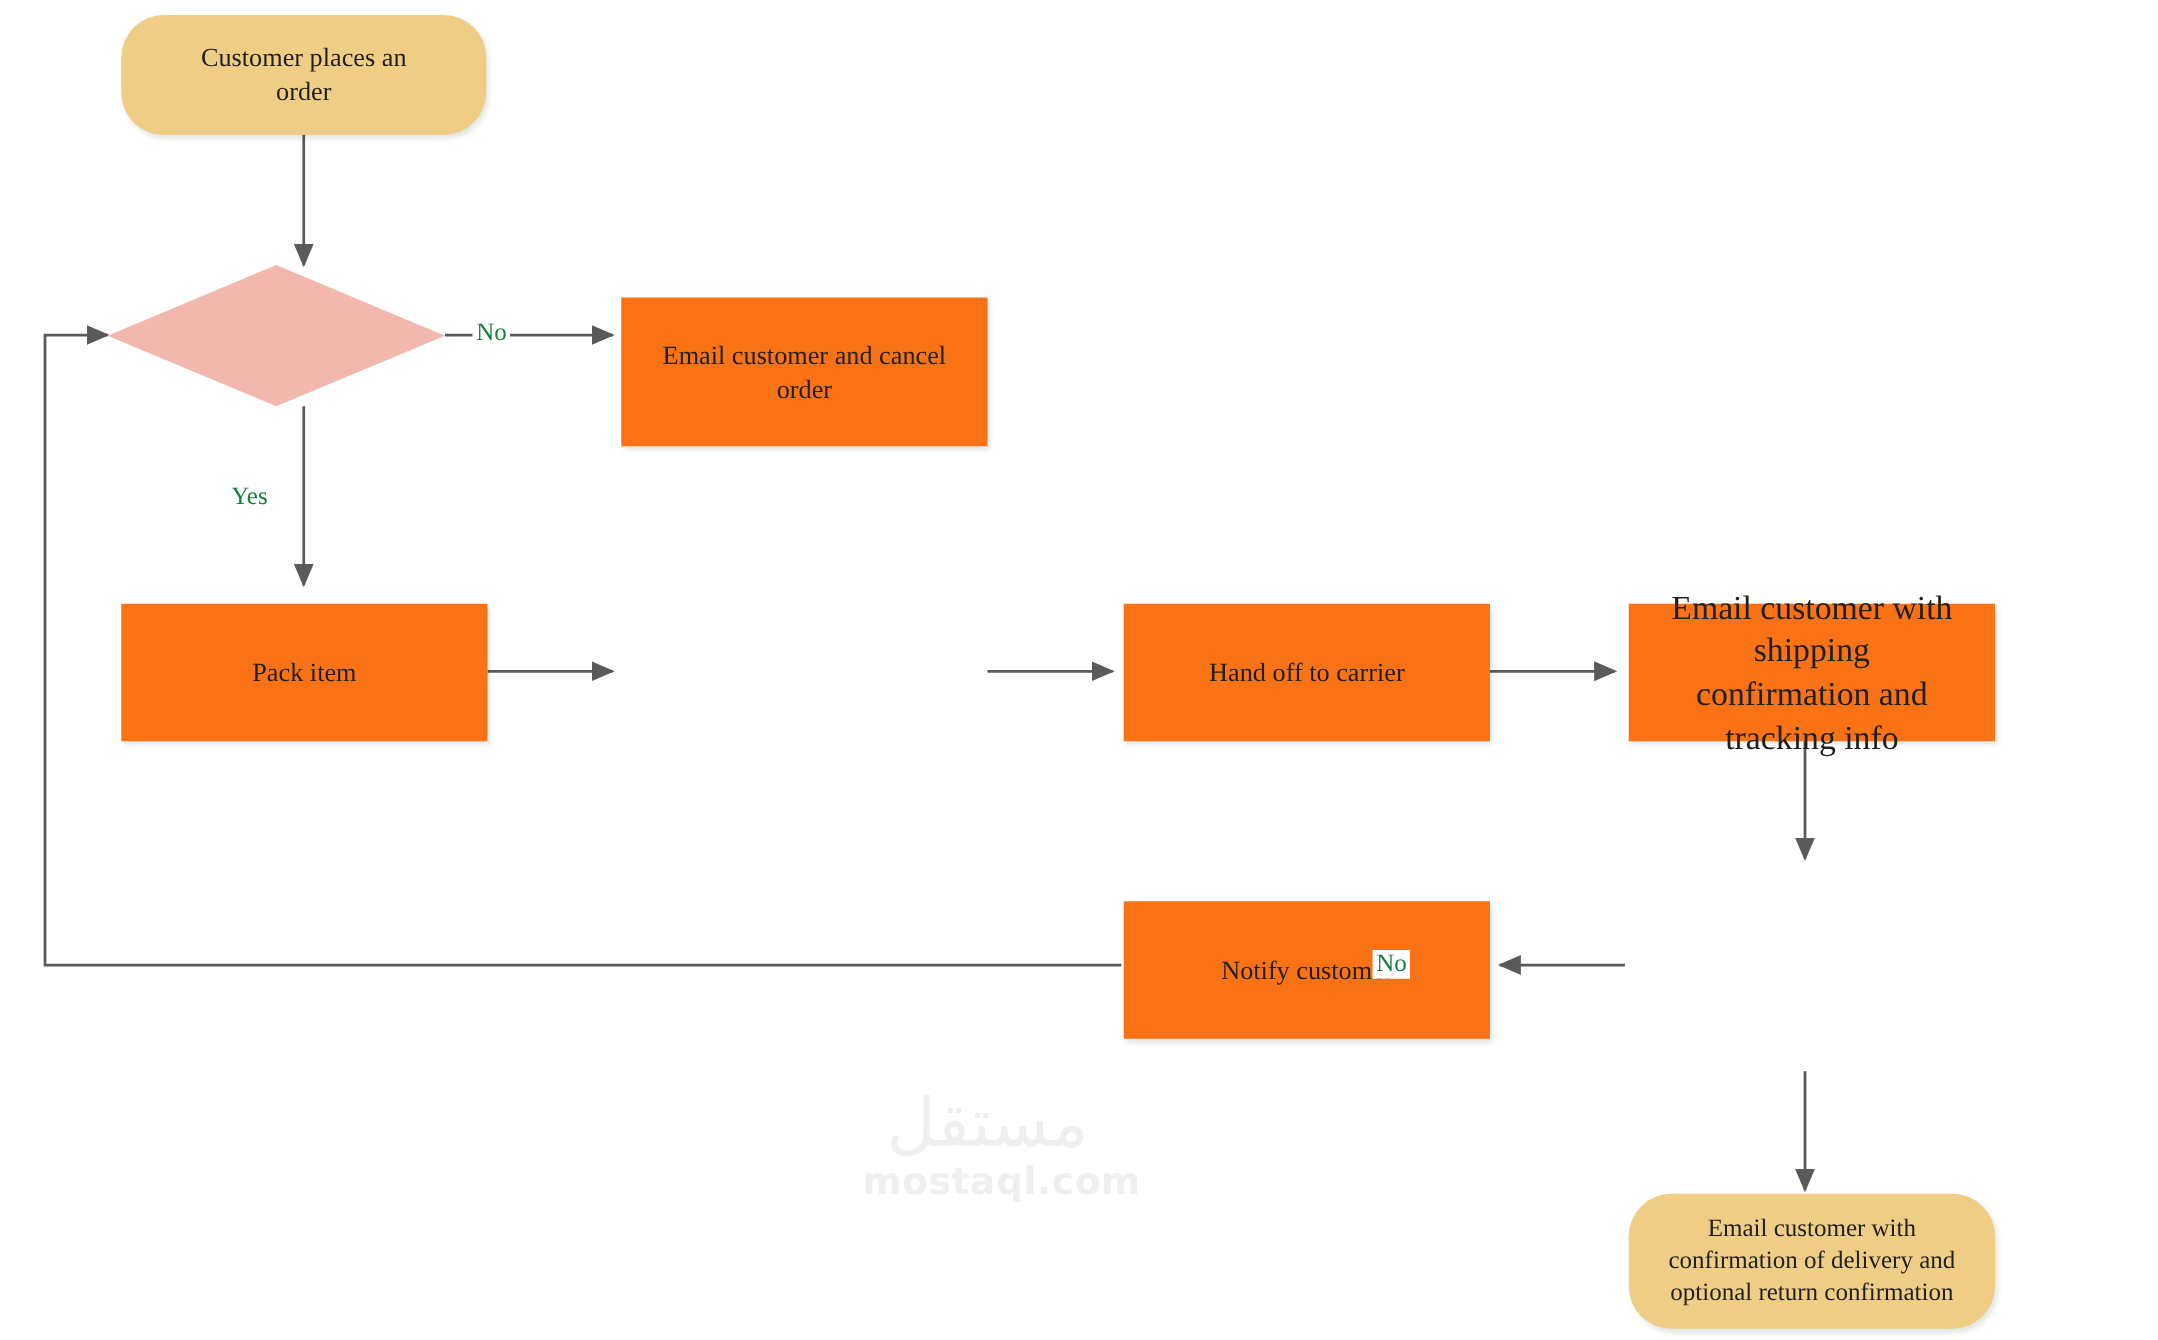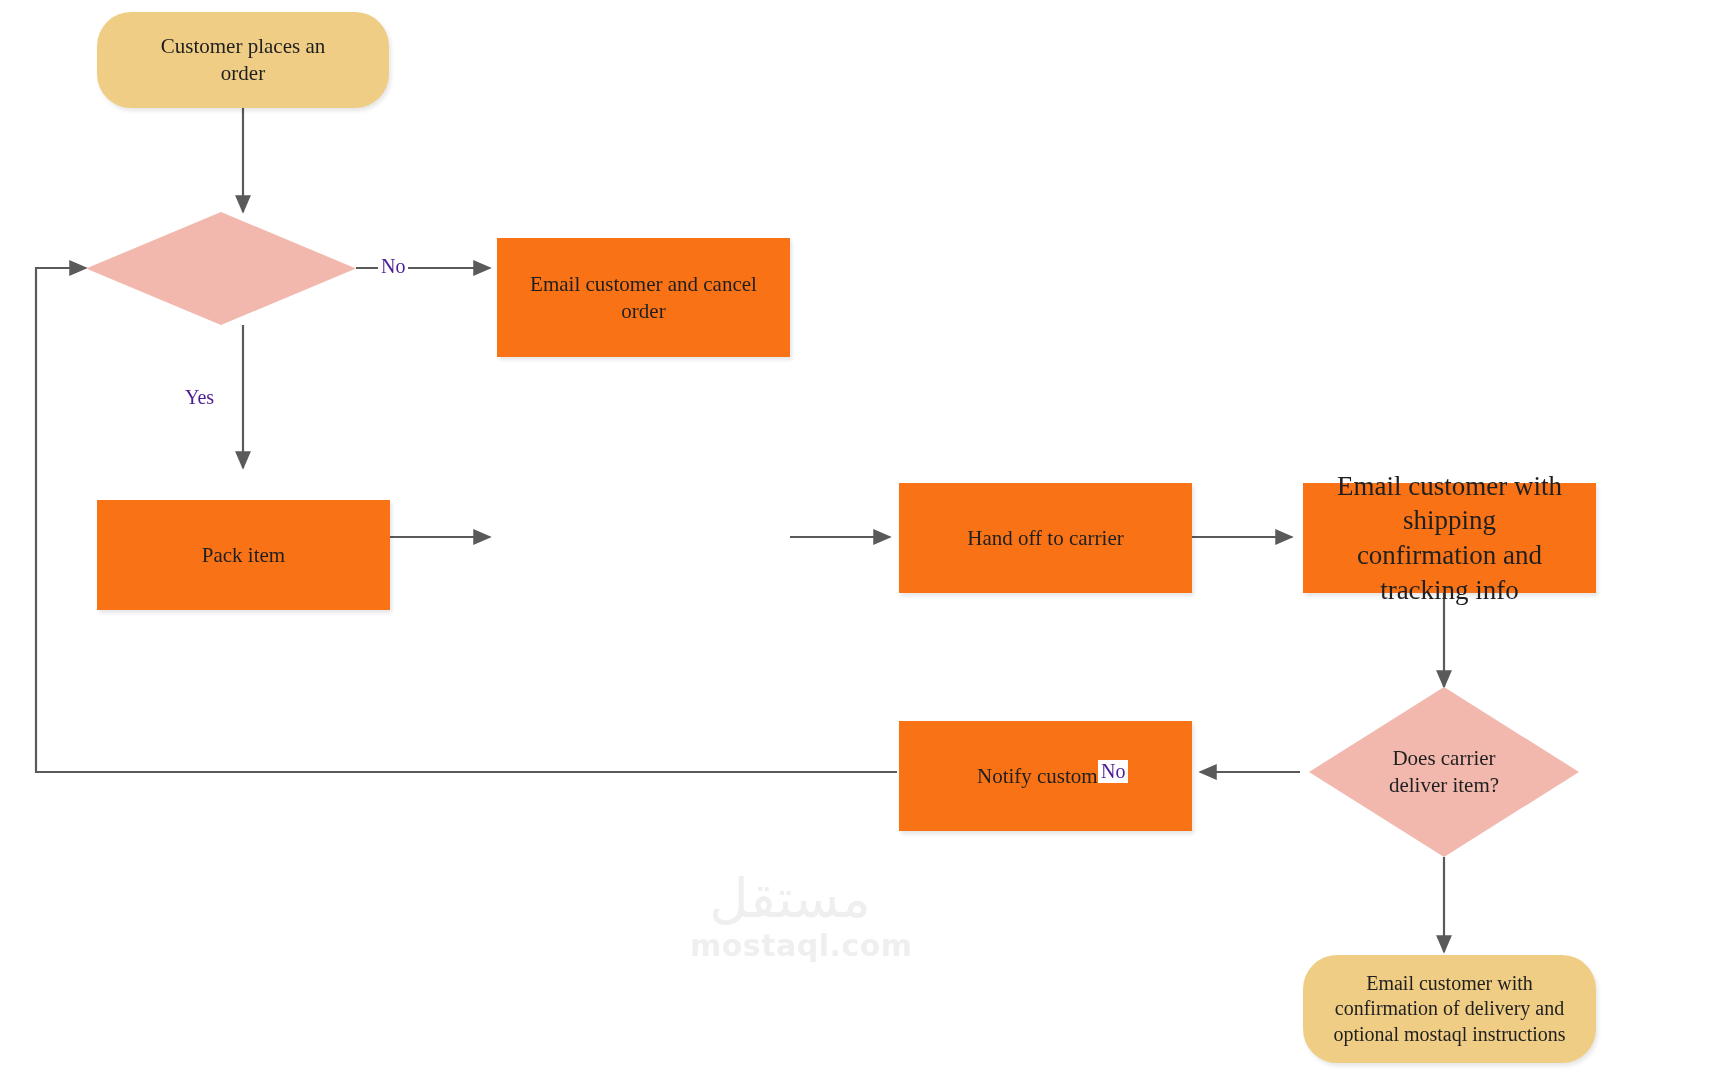--- a/index.html
+++ b/index.html
@@ -71,21 +71,21 @@
     z-index: 0;
   }
   .decision .label {
     position: relative;
     z-index: 1;
   }
   .edge-label {
     position: absolute;
     font-family: "Liberation Serif", "DejaVu Serif", serif;
     font-size: 20px;
-    color: #4c1d95;
+    color: #15803d;
     background: #ffffff;
     padding: 0 3px;
     z-index: 4;
     white-space: nowrap;
   }
   #watermark {
     position: absolute;
     left: 690px;
     top: 872px;
     width: 200px;
@@ -182,48 +182,43 @@
 
   <div class="node decision" style="left:86px; top:212px; width:270px; height:113px;">
     <span class="diamond-shape"></span>
   </div>
 
   <div class="node process" style="left:497px; top:238px; width:293px; height:119px;">
     <span class="label">Email customer and cancel
 order</span>
   </div>
 
-  <div class="node process" style="left:97px; top:500px; width:293px; height:110px;">
+  <div class="node process" style="left:97px; top:483px; width:293px; height:110px;">
     <span class="label">Pack item</span>
   </div>
 
 
   <div class="node process" style="left:899px; top:483px; width:293px; height:110px;">
     <span class="label">Hand off to carrier</span>
   </div>
 
   <div class="node process" style="left:1303px; top:483px; width:293px; height:110px; font-size:27px;">
     <span class="label">Email customer with shipping
 confirmation and tracking info</span>
   </div>
 
-  <div class="node decision" style="left:1309px; top:687px; width:270px; height:170px;">
-    <span class="diamond-shape"></span>
-    <span class="label">Does carrier
-deliver item?</span>
-  </div>
 
   <div class="node process" style="left:899px; top:721px; width:293px; height:110px;">
     <span class="label">Notify customer</span>
   </div>
 
   <div class="node terminator" style="left:1303px; top:955px; width:293px; height:108px; font-size:20px;">
     <span class="label">Email customer with
 confirmation of delivery and
-optional mostaql instructions</span>
+optional return confirmation</span>
   </div>
 
   <div class="edge-label" style="left:378px; top:255px;">No</div>
 
   <div class="edge-label" style="left:182px; top:371px;margin-top:15px;">Yes</div>
 
   <div class="edge-label" style="left:1098px; top:760px;">No</div>
 
   <div id="watermark">
     <div class="wm-arabic">مستقل</div>

